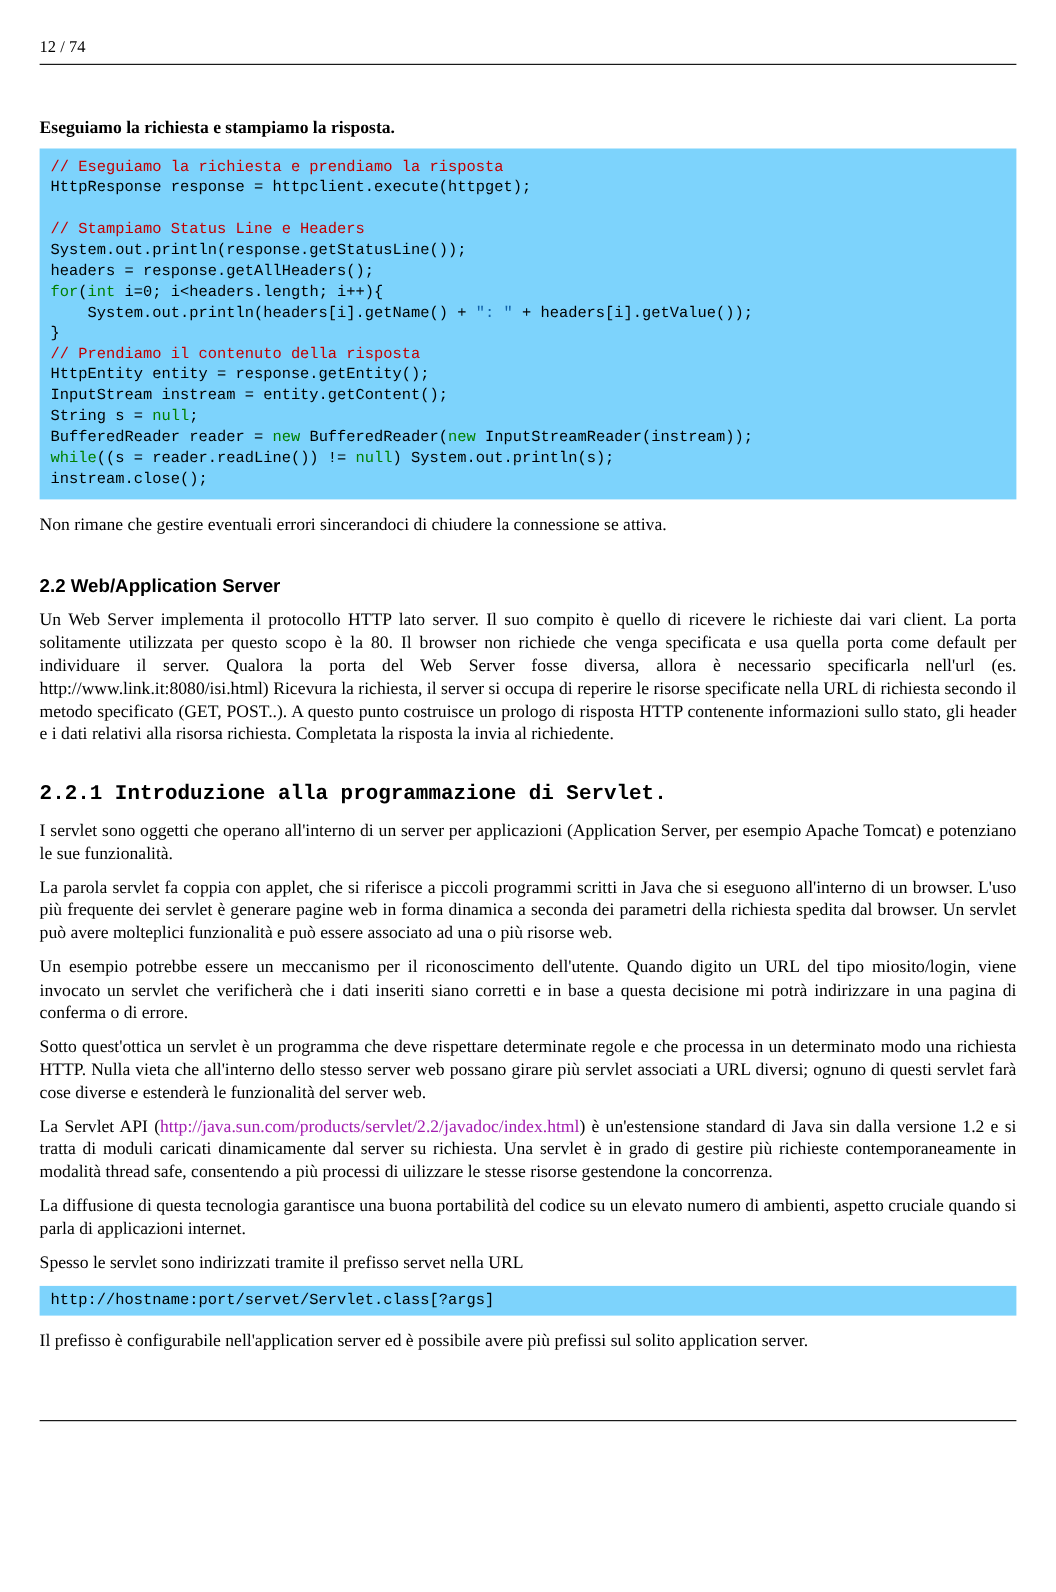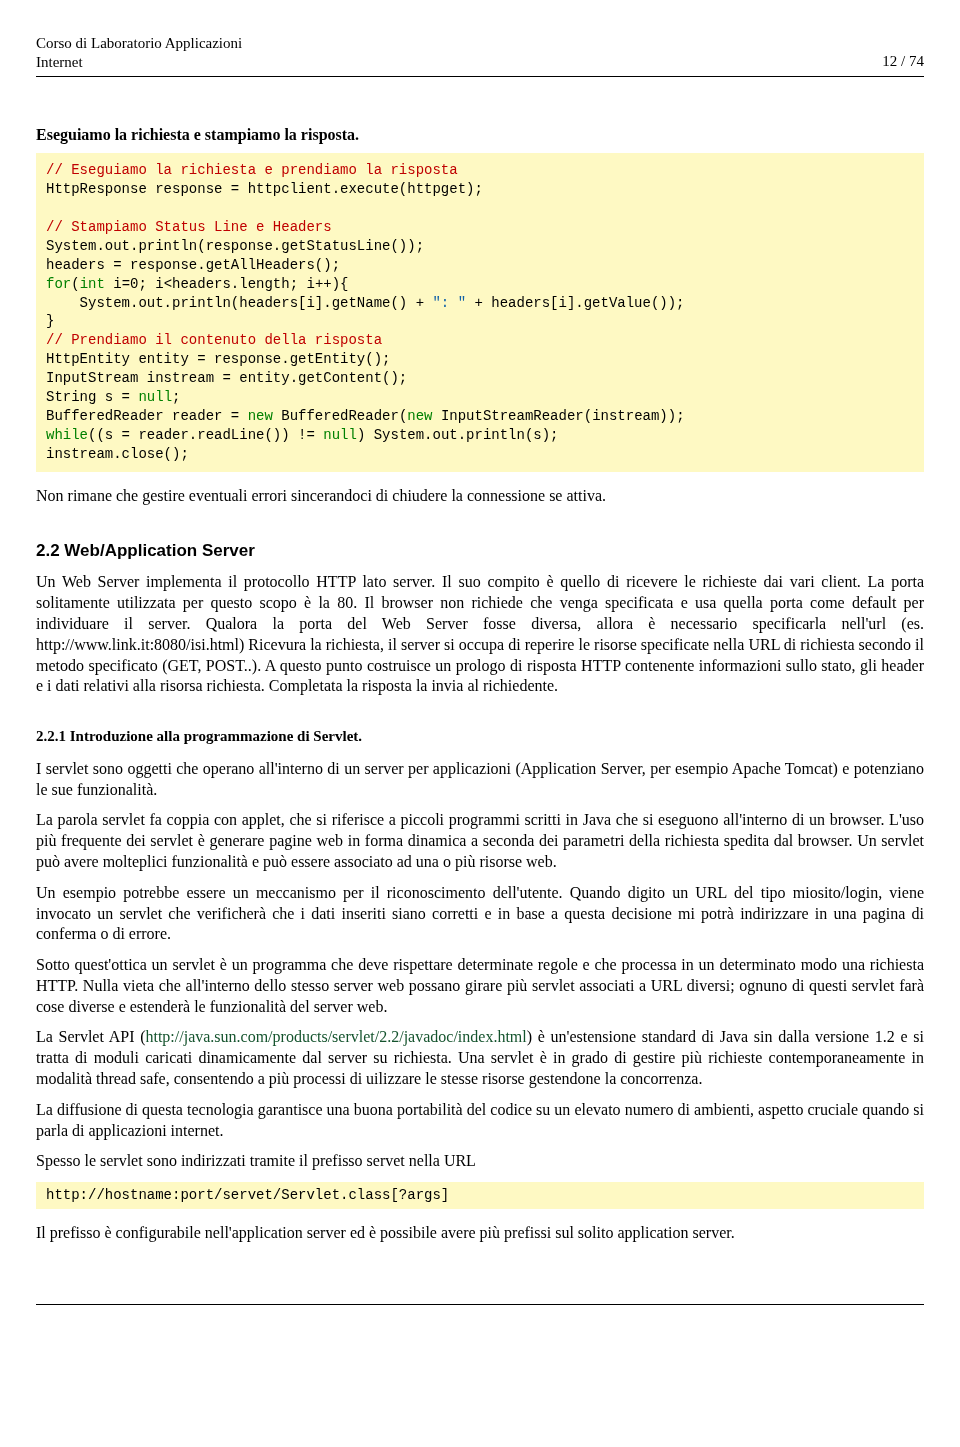--- a/index.html
+++ b/index.html
@@ -30,65 +30,61 @@
   .para {
     text-align: justify;
     margin: 10px 0;
   }
   .small-gap {
     margin-top: 6px;
     margin-bottom: 6px;
     font-weight: bold;
   }
   .code-block {
-    background: #fef9c3;
+    background: #7dd3fc;
     font-family: "Courier New", Courier, monospace;
     font-size: 14px;
     padding: 8px 10px;
     margin: 8px 0 14px 0;
     white-space: pre;
     line-height: 1.35;
   }
   .code-block.inline-code {
     padding: 4px 10px;
   }
   h2.section {
     font-family: Arial, Helvetica, sans-serif;
     font-weight: bold;
     font-size: 17px;
     margin-top: 34px;
     margin-bottom: 6px;
   }
   h3.subsection {
-    font-family: Liberation Serif, serif;
+    font-family: Liberation Mono, monospace;
     font-weight: bold;
-    font-size: 15px;
+    font-size: 19px;
     margin-top: 30px;
     margin-bottom: 12px;
   }
   a.red-link {
-    color: #14532d;
+    color: #a21caf;
     text-decoration: none;
   }
   .kw-comment { color: #c00000; }
   .kw-keyword { color: #008000; }
   .kw-string  { color: #1060a8; }
   .footer-rule {
     border-top: 1px solid #000;
     margin-top: 60px;
   }
 </style>
 </head>
 <body>
 
 <div class="header">
-  <div class="header-left">
-    <span>Corso di Laboratorio Applicazioni</span><br>
-    <span>Internet</span>
-  </div>
   <div class="header-right">12 / 74</div>
 </div>
 
 <p class="para small-gap">Eseguiamo la richiesta e stampiamo la risposta.</p>
 
 <div class="code-block"><span class="kw-comment">// Eseguiamo la richiesta e prendiamo la risposta</span>
 <span>HttpResponse response = httpclient.execute(httpget);</span>
 <span></span>
 <span class="kw-comment">// Stampiamo Status Line e Headers</span>
 <span>System.out.println(response.getStatusLine());</span>

